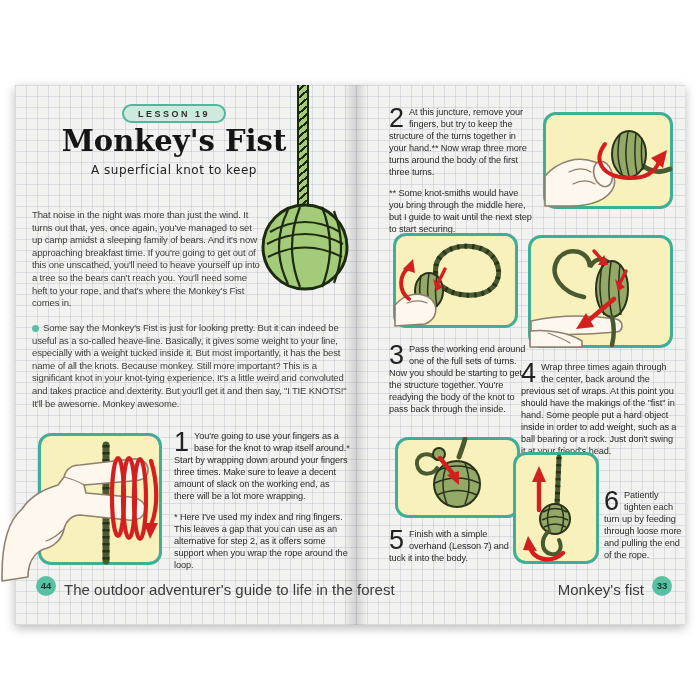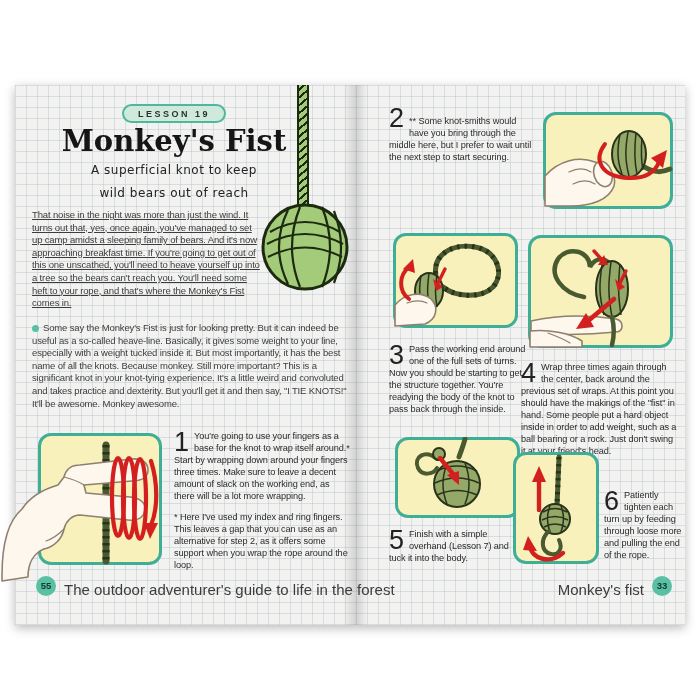--- a/index.html
+++ b/index.html
@@ -27,21 +27,21 @@
   .badge-wrap{left:24px;top:103px;width:300px;text-align:center;}
   .badge{display:inline-block;border:2px solid var(--teal);background:var(--teal_fill);
     border-radius:11px;padding:3px 14px 2px;font-size:9px;font-weight:bold;
     letter-spacing:2.5px;color:#2f2f2f;}
   .title{left:24px;top:124px;width:300px;text-align:center;
     font-family:"DejaVu Serif",serif;font-weight:bold;font-size:29px;color:#151515;}
   .subtitle{left:14px;top:159px;width:320px;text-align:center;
     font-family:"DejaVu Sans",sans-serif;font-size:12px;color:#222;letter-spacing:.5px;line-height:23px;}
   
   .body-para{font-size:9.5px;line-height:12.6px;letter-spacing:-.15px;color:var(--ink);}
-  .p1{left:32px;top:209px;width:228px;text-decoration:underline;}
+  .p1{left:32px;top:209px;width:228px;}
   .p2{left:32px;top:322px;width:316px;}
   .bullet{display:inline-block;width:7px;height:7px;border-radius:50%;
     background:var(--circle);margin-right:4px;vertical-align:-0.5px;}
   
   .step{color:#2b2b2b;}
   .stext{font-size:9.2px;line-height:12px;letter-spacing:-.1px;}
   .foot{margin-top:9px;}
   .num{float:left;font-size:27px;line-height:24px;font-weight:400;margin:0 5px 0 0;color:#222;}
   
   .ybox{background:var(--box_fill);border:3px solid var(--box_border);border-radius:13px;}
@@ -68,21 +68,20 @@
 
 <div class="stage">
   <div class="book"></div>
 
   <div class="abs badge-wrap">
     <span class="badge">LESSON 19</span>
   </div>
   <div class="abs title">Monkey's Fist</div>
   <div class="abs subtitle">
     <span>A superficial knot to keep</span><br>
-    <span>wild bears out of reach</span>
   </div>
 
   <div class="abs rope"></div>
   <svg class="abs" style="left:259px;top:201px" width="92" height="92" viewBox="0 0 92 92">
     <circle cx="46" cy="46" r="42" fill="var(--rope_green)" stroke="var(--rope_dark)" stroke-width="3"></circle>
     <g fill="none" stroke="var(--rope_dark)" stroke-width="2.2">
       <path d="M 11,31 Q 46,11 81,31"></path>
       <path d="M 8,43 Q 46,23 84,43"></path>
       <path d="M 9,56 Q 46,37 83,56"></path>
       <path d="M 29,9 Q 11,46 29,83"></path>
@@ -109,26 +108,27 @@
     <path class="hline" d="M 64,52 C 72,54 78,56 84,60 M 64,104 C 58,110 52,114 46,116"></path>
     <g class="red" style="stroke-width:4.2">
       <ellipse cx="118" cy="72" rx="6" ry="39"></ellipse>
       <ellipse cx="129" cy="73" rx="6" ry="40"></ellipse>
       <ellipse cx="140" cy="74" rx="6" ry="40"></ellipse>
     </g>
     <path class="red" style="stroke-width:4.2" d="M 151,36 C 158,58 158,84 151,100"></path>
     <polygon class="rh" points="144,98 158,98 150,114"></polygon>
   </svg>
 
-  <div class="abs pgnum" style="left:36px;top:576px">55</div>
+  <div class="abs pgnum" style="left:36px;top:576px">44</div>
   <div class="abs ftext" style="left:64px;top:581px">The outdoor adventurer's guide to life in the forest</div>
 
   <div class="abs step" style="left:389px;top:106px;width:144px">
     <span class="num">2</span>
-    <p class="stext foot">** Some knot-smiths would have you bring through the middle here, but I prefer to wait until the next step to start securing.</p>
+    <p class="stext">At this juncture, remove your fingers, but try to keep the structure of the turns together in your hand.** Now wrap three more turns around the body of the first three turns.</p>
+    <p class="stext foot">** Some knot-smiths would have you bring through the middle here, but I guide to wait until the next step to start securing.</p>
   </div>
   <div class="abs ybox" style="left:543px;top:112px;width:130px;height:97px"></div>
   <svg class="abs" style="left:543px;top:112px" width="130" height="97" viewBox="0 0 130 97">
     <path class="krope" style="stroke-width:5" d="M 100,54 C 112,62 120,60 127,57"></path>
     <ellipse class="blob" cx="86" cy="42" rx="17" ry="23"></ellipse>
     <path class="strand" d="M 77,22 C 74,38 74,48 79,62 M 85,20 C 82,38 82,48 86,64 M 93,21 C 91,38 91,48 94,62 M 99,26 C 98,38 98,48 100,58"></path>
     <path class="hand" d="M 2,64 C 16,48 36,44 52,50 C 66,55 74,63 71,74 C 66,88 48,94 28,94 L 2,94 Z"></path>
     <path class="hline" d="M 26,60 C 34,56 42,56 48,60 M 30,72 C 38,68 46,68 52,72"></path>
     <ellipse class="hand" cx="60" cy="62" rx="9" ry="13" transform="rotate(-18 60 62)"></ellipse>
     <path class="red" style="stroke-width:4" d="M 62,32 C 50,48 58,64 84,66 C 102,67 112,60 116,50"></path>

